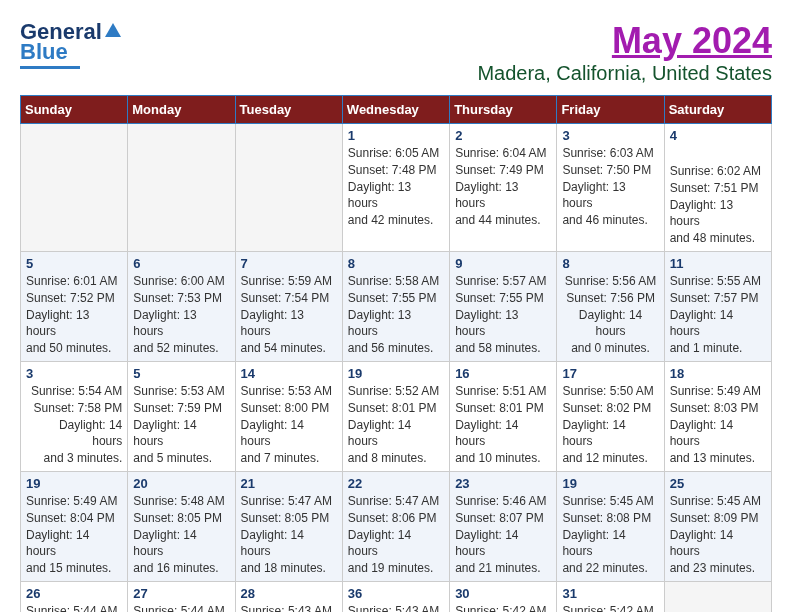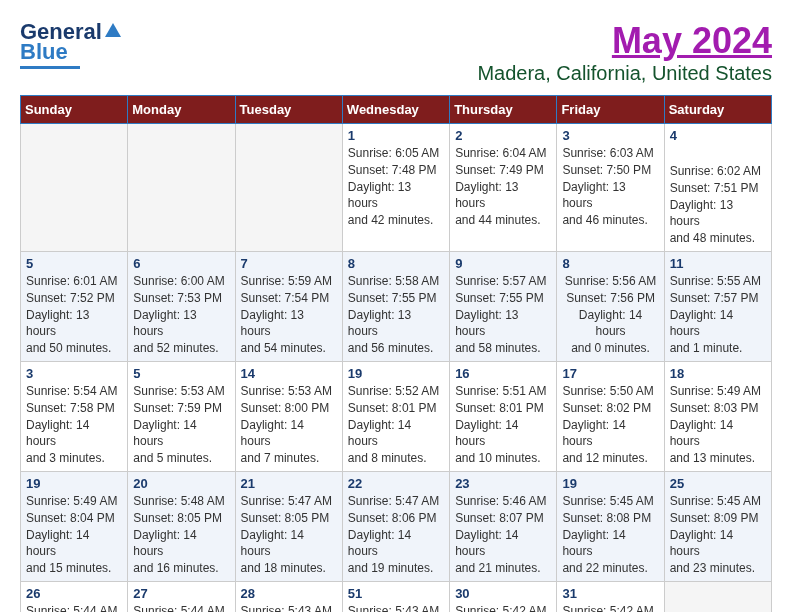--- a/index.html
+++ b/index.html
@@ -202,21 +202,21 @@
           <div class="day-number">11</div>
           <div class="day-info" style="white-space: pre-line;">Sunrise: 5:55 AM
 Sunset: 7:57 PM
 Daylight: 14 hours
 and 1 minute.</div>
         </td>
       </tr>
       <tr>
         <td>
           <div class="day-number">3</div>
-          <div class="day-info" style="white-space: pre-line;">Sunrise: 5:54 AM
+          <div class="day-info" style="white-space: pre-line; text-align: right;">Sunrise: 5:54 AM
 Sunset: 7:58 PM
 Daylight: 14 hours
 and 3 minutes.</div>
         </td>
         <td>
           <div class="day-number">5</div>
           <div class="day-info" style="white-space: pre-line;">Sunrise: 5:53 AM
 Sunset: 7:59 PM
 Daylight: 14 hours
 and 5 minutes.</div>
@@ -324,21 +324,21 @@
 and 26 minutes.</div>
         </td>
         <td>
           <div class="day-number">28</div>
           <div class="day-info" style="white-space: pre-line;">Sunrise: 5:43 AM
 Sunset: 8:11 PM
 Daylight: 14 hours
 and 27 minutes.</div>
         </td>
         <td>
-          <div class="day-number">51</div>
+          <div class="day-number">36</div>
           <div class="day-info" style="white-space: pre-line;">Sunrise: 5:43 AM
 Sunset: 8:11 PM
 Daylight: 14 hours
 and 28 minutes.</div>
         </td>
         <td>
           <div class="day-number">30</div>
           <div class="day-info" style="white-space: pre-line;">Sunrise: 5:42 AM
 Sunset: 8:12 PM
 Daylight: 14 hours

